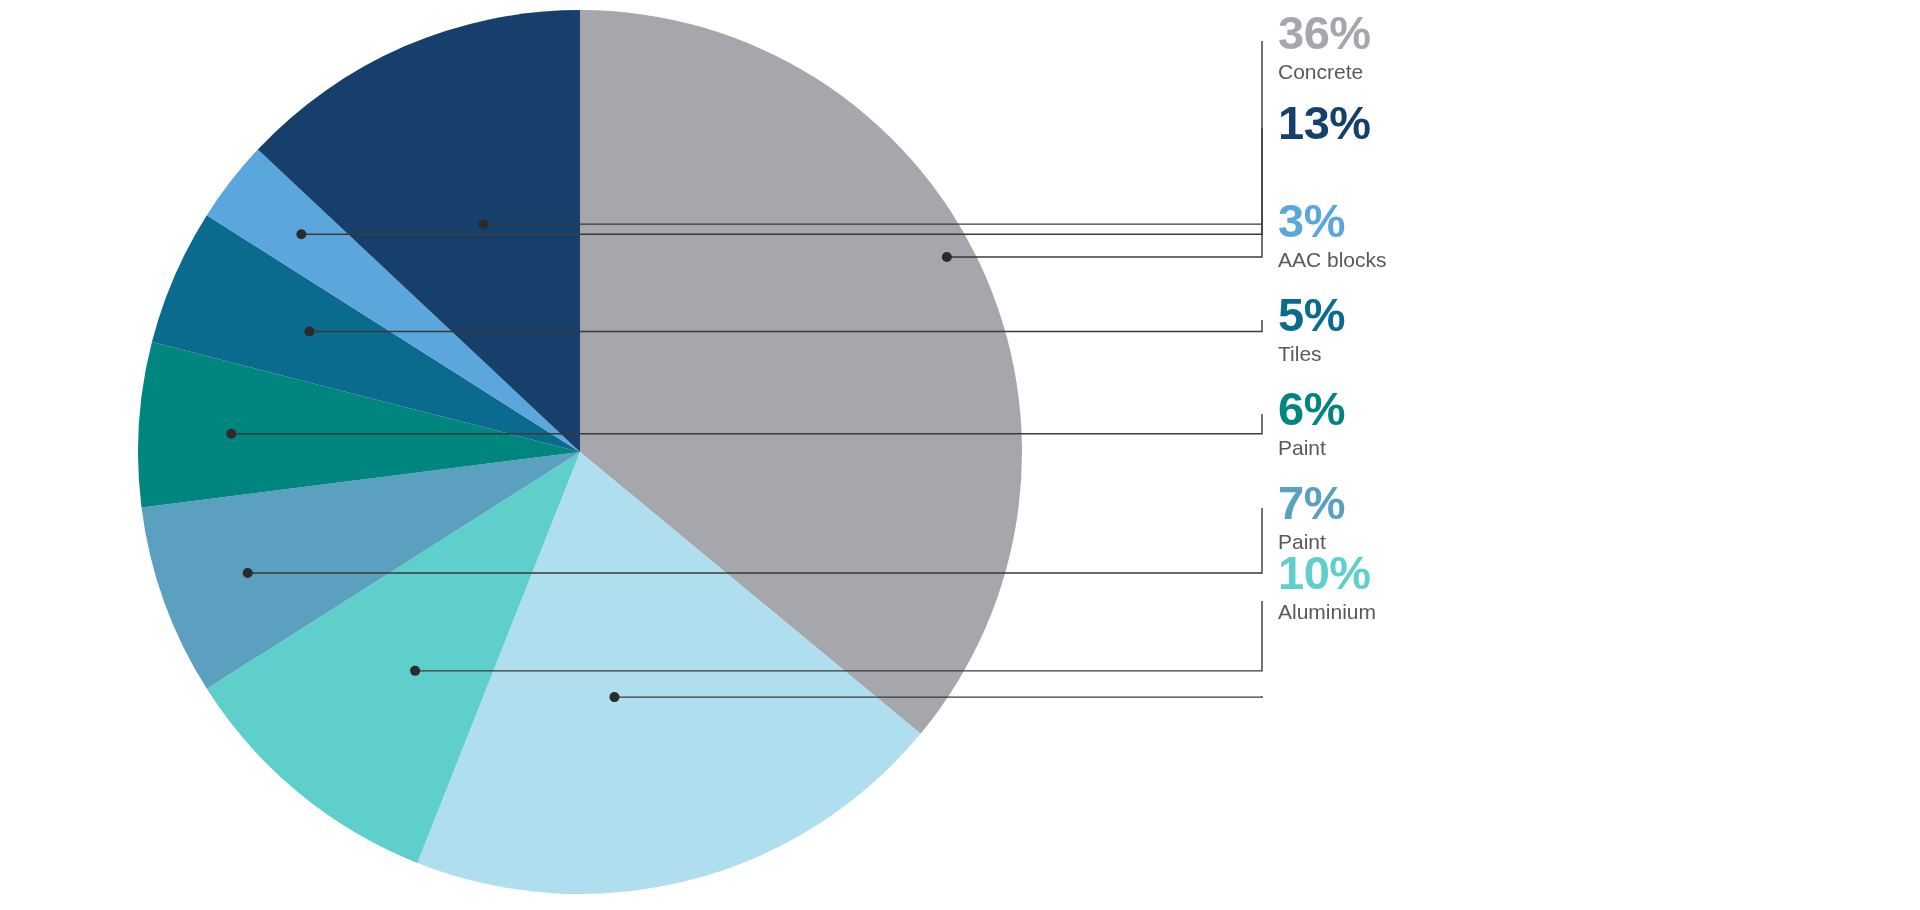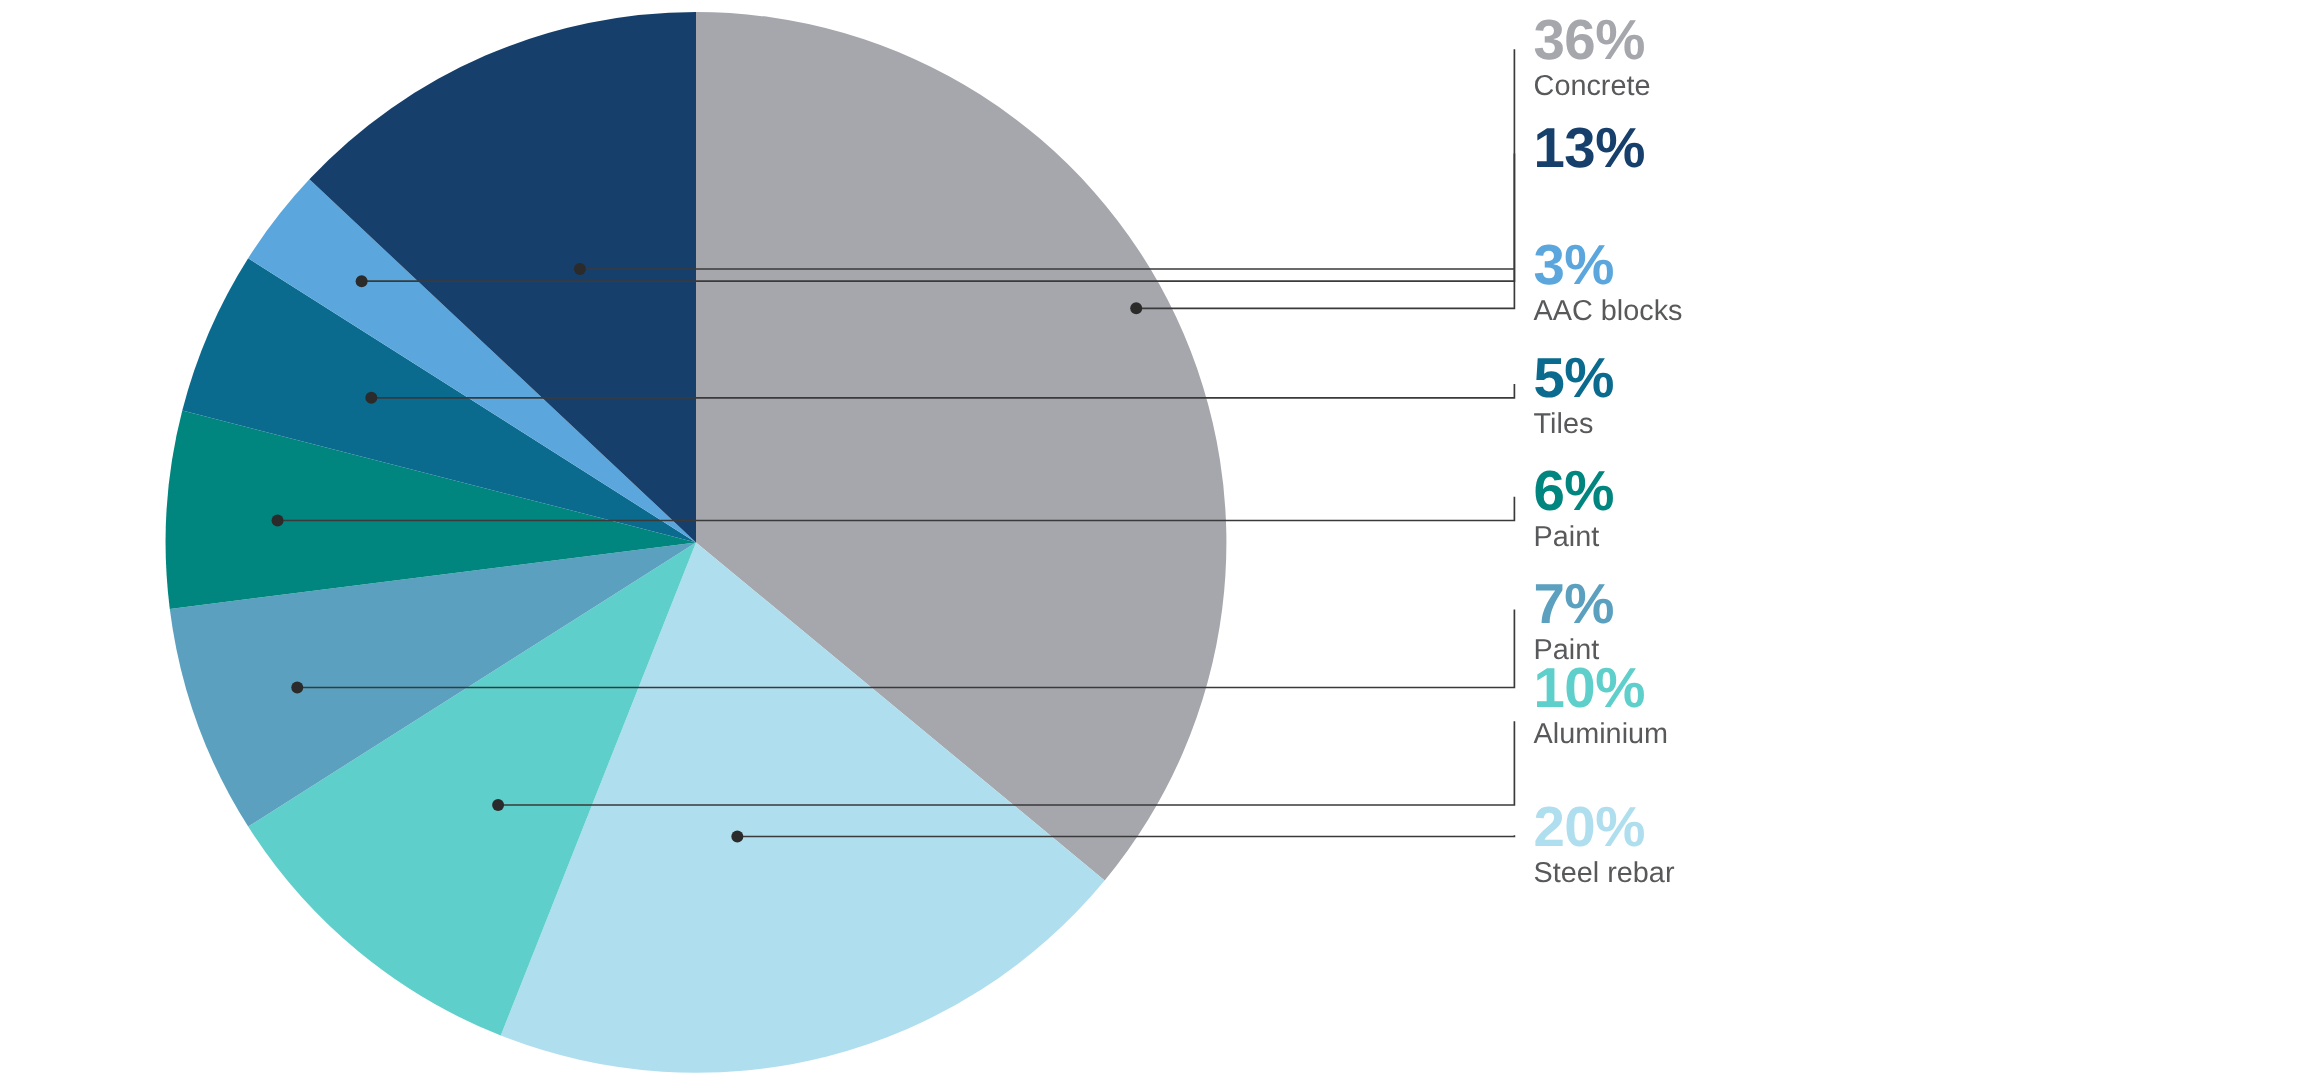--- a/index.html
+++ b/index.html
@@ -41,21 +41,21 @@
   }
   .legend-pct {
     font-size: 47px;
     font-weight: bold;
     line-height: 50px;
     letter-spacing: -0.5px;
     white-space: nowrap;
     margin: 0;
   }
   .legend-label {
-    font-size: 24px;
+    font-size: 21px;
     color: #58595b;
     line-height: 26px;
     white-space: pre-line;
     margin: 0;
     margin-top: 1px;
   }
 </style>
 </head>
 <body>
 
@@ -129,19 +129,15 @@
         <div class="legend-label">Paint</div>
       </div>
       <div class="legend-item" style="top: 478px;">
         <div class="legend-pct" style="color: rgb(91, 160, 191);">7%</div>
         <div class="legend-label">Paint</div>
       </div>
       <div class="legend-item" style="top: 548px;">
         <div class="legend-pct" style="color: rgb(95, 207, 203);">10%</div>
         <div class="legend-label">Aluminium</div>
       </div>
-      <div class="legend-item" style="top: 664px;">
-        <div class="legend-pct" style="color: rgb(175, 222, 238);">20%</div>
-        <div class="legend-label">Steel rebar</div>
-      </div>
     </div>
 
 </div>
 
 </body></html>

